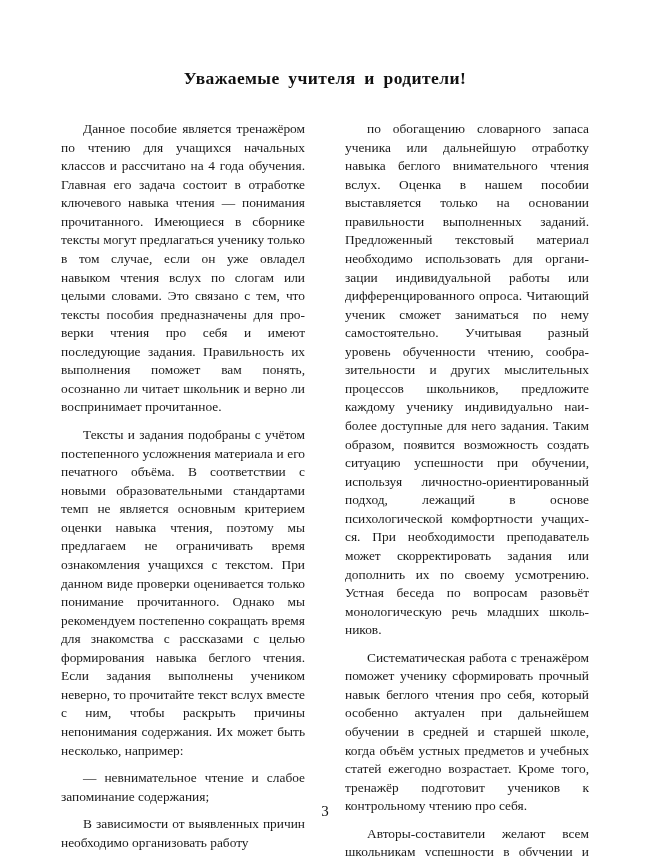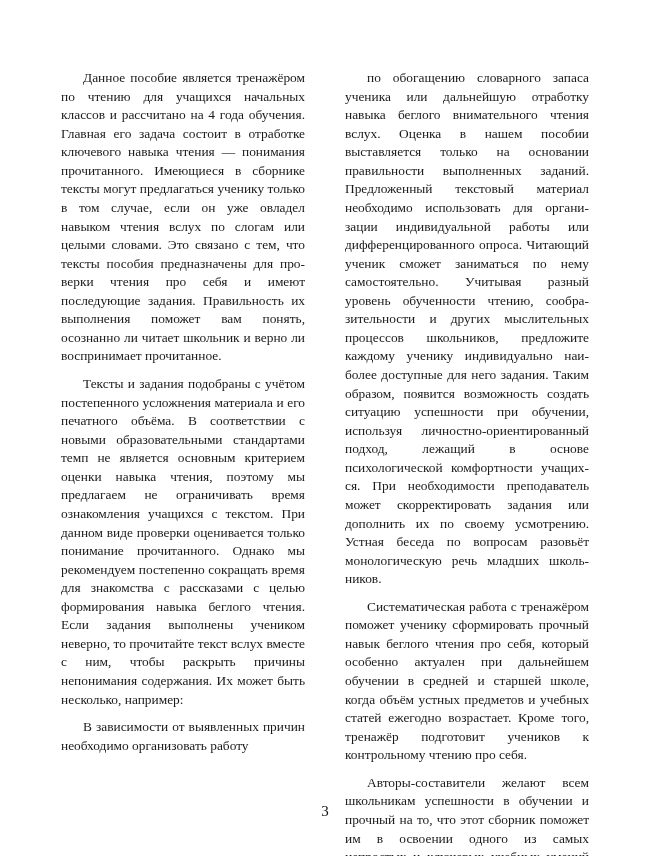--- a/index.html
+++ b/index.html
@@ -59,26 +59,28 @@
     text-align: center;
     font-size: 15px;
     color: #111;
   }
 </style>
 </head>
 <body>
 
 <div class="page">
 
+  <h1 class="doc-title">Уважаемые  учителя  и  родители!</h1>
 
   <div class="columns">
 
     <div class="col">
       <p>Данное пособие является тренажё­ром по чтению для учащихся началь­ных классов и рассчитано на 4 года обучения. Главная его задача состоит в отработке ключевого навыка чте­ния — понимания прочитанного. Имеющиеся в сборнике тексты могут предлагаться ученику только в том случае, если он уже овладел навыком чтения вслух по слогам или целыми словами. Это связано с тем, что тек­сты пособия предназначены для про­верки чтения про себя и имеют последующие задания. Правильность их выполнения поможет вам понять, осознанно ли читает школьник и верно ли воспринимает прочитанное.</p>
       <p>Тексты и задания подобраны с учё­том постепенного усложнения матери­ала и его печатного объёма. В соот­ветствии с новыми образовательными стандартами темп не является основ­ным критерием оценки навыка чтения, поэтому мы предлагаем не ограничи­вать время ознакомления учащихся с текстом. При данном виде провер­ки оценивается только понимание прочитанного. Однако мы рекоменду­ем постепенно сокращать время для знакомства с рассказами с целью формирования навыка беглого чтения. Если задания выполнены учеником неверно, то прочитайте текст вслух вместе с ним, чтобы раскрыть причи­ны непонимания содержания. Их мо­жет быть несколько, например:</p>
+      <p class="dash">— невнимательное чтение и сла­бое запоминание содержания;</p>
       <p>В зависимости от выявленных при­чин необходимо организовать работу</p>
     </div>
 
     <div class="col">
       <p>по обогащению словарного запаса ученика или дальнейшую отработку навыка беглого внимательного чтения вслух. Оценка в нашем пособии выставляется только на основании правильности выполненных заданий. Предложенный текстовый материал необходимо использовать для органи­зации индивидуальной работы или дифференцированного опроса. Читаю­щий ученик сможет заниматься по нему самостоятельно. Учитывая разный уровень обученности чтению, сообра­зительности и других мыслительных процессов школьников, предложите каждому ученику индивидуально наи­более доступные для него задания. Таким образом, появится возможность создать ситуацию успешности при обучении, используя личностно-ориен­тированный подход, лежащий в основе психологической комфортности учащих­ся. При необходимости преподаватель может скорректировать задания или дополнить их по своему усмотрению. Устная беседа по вопросам разовьёт монологическую речь младших школь­ников.</p>
       <p>Систематическая работа с тренажё­ром поможет ученику сформировать прочный навык беглого чтения про себя, который особенно актуален при дальнейшем обучении в средней и старшей школе, когда объём устных предметов и учебных статей ежегодно возрастает. Кроме того, тренажёр подготовит учеников к контрольному чтению про себя.</p>
       <p>Авторы-составители желают всем школьникам успешности в обучении и прочный на то, что этот сборник поможет им в освоении одного из самых непростых и ключевых учебных умений — осознанному беглому чте­нию про себя.</p>
     </div>
 
   </div>

